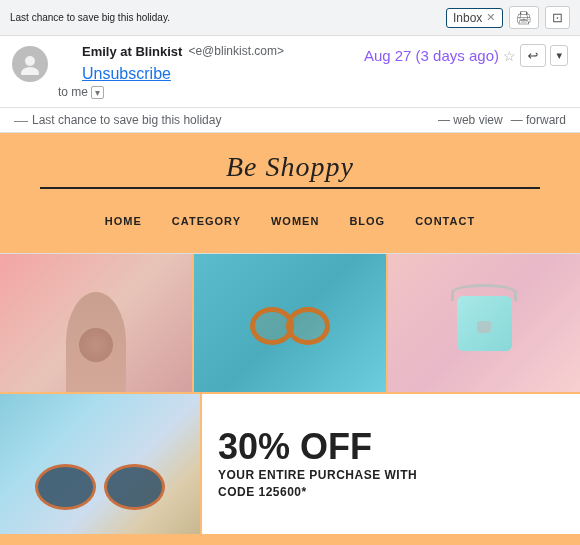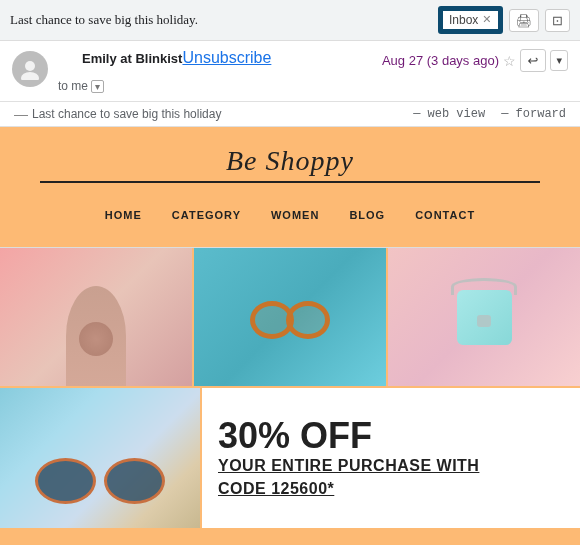--- a/index.html
+++ b/index.html
@@ -15,33 +15,32 @@
     
     .top-bar {
       display: flex;
       align-items: center;
       justify-content: space-between;
       background: #f1f3f4;
       padding: 6px 10px;
       border-bottom: 1px solid #ddd;
     }
     .top-bar-title {
-      font-size: 13px;
+      font-size: 10px;
       color: #202124;
       flex: 1;
-      font-family: Liberation Serif, serif;
     }
     .top-bar-right {
       display: flex;
       align-items: center;
       gap: 6px;
     }
     .inbox-badge {
       display: flex;
-      border: 5px solid #0c4a6e;
+      border: 1px solid #0c4a6e;
       border-radius: 3px;
       background: #fff;
       padding: 2px 6px;
       font-size: 12px;
       color: #444;
       gap: 4px;
     }
     .inbox-badge .close-x {
       cursor: pointer;
       color: #888;
@@ -78,21 +77,22 @@
       color: #fff;
       font-size: 16px;
       flex-shrink: 0;
       margin-top: 2px;
     }
     .email-meta {
       flex: 1;
     }
     .sender-line {
       display: flex;
-      align-items: center;
+      align-items: flex-start;
+      gap: 6px;
       flex-wrap: wrap;
       padding-left: 24px;
     }
     .sender-name {
       font-weight: bold;
       font-size: 13px;
       color: #202124;
     }
     .sender-email {
       color: #5f6368;
@@ -101,41 +101,41 @@
     .unsubscribe-link {
       color: #1a73e8;
       font-size: 16px;
       text-decoration: underline;
       cursor: pointer;
     }
     .to-me-line {
       display: flex;
       align-items: center;
       gap: 3px;
-      margin-top: 12px;
+      margin-top: 2px;
       color: #5f6368;
       font-size: 12px;
     }
     .dropdown-arrow {
       border: 1px solid #aaa;
       border-radius: 2px;
       padding: 0 3px;
       font-size: 10px;
       color: #777;
       cursor: pointer;
     }
     .email-actions {
       display: flex;
       align-items: center;
       gap: 4px;
       flex-shrink: 0;
     }
     .date-text {
-      font-size: 13px;
-      color: #701a75;
+      font-size: 15px;
+      color: #8b5cf6;
     }
     .star-icon {
       font-size: 14px;
       color: #aaa;
       cursor: pointer;
     }
     .action-btn {
       background: none;
       border: 1px solid #ccc;
       border-radius: 3px;
@@ -168,22 +168,21 @@
       color: #5f6368;
     }
     .preview-left {
       display: flex;
       align-items: center;
       gap: 4px;
     }
     .preview-right {
       display: flex;
       align-items: center;
-      gap: 16px;
-      font-family: Liberation Mono, monospace;
+      gap: 8px;
     }
     .preview-dash {
       font-size: 14px;
       color: #888;
     }
 
     
     .email-content {
       background: #fdba74;
       overflow-y: auto;
@@ -383,27 +382,26 @@
       flex-direction: column;
       justify-content: center;
     }
     .promo-discount {
       font-size: 36px;
       font-weight: bold;
       color: #222;
       line-height: 1.1;
     }
     .promo-subtitle {
-      font-size: 16px;
+      font-size: 12px;
       font-weight: bold;
       color: #222;
       text-transform: uppercase;
       letter-spacing: 0.5px;
       line-height: 1.4;
-      text-decoration: underline;
     }
   </style>
 </head>
 <body>
 
 <div class="top-bar">
   <span class="top-bar-title">Last chance to save big this holiday.</span>
   <div class="top-bar-right">
     <div class="inbox-badge">
       <span>Inbox</span>
@@ -417,20 +415,21 @@
 <div class="email-header">
   <div class="avatar">
     <svg width="22" height="22" viewBox="0 0 22 22" fill="none">
       <circle cx="11" cy="8" r="5" fill="#fff" opacity="0.8"></circle>
       <ellipse cx="11" cy="20" rx="9" ry="6" fill="#fff" opacity="0.8"></ellipse>
     </svg>
   </div>
   <div class="email-meta">
     <div class="sender-line">
       <span class="sender-name">Emily at Blinkist</span>
+      <span class="sender-email">&lt;e@blinkist.com&gt;</span>
       <span class="unsubscribe-link">Unsubscribe</span>
     </div>
     <div class="to-me-line">
       <span>to me</span>
       <span class="dropdown-arrow">▾</span>
     </div>
   </div>
   <div class="email-actions">
     <span class="date-text">Aug 27 (3 days ago)</span>
     <span class="star-icon">☆</span>

